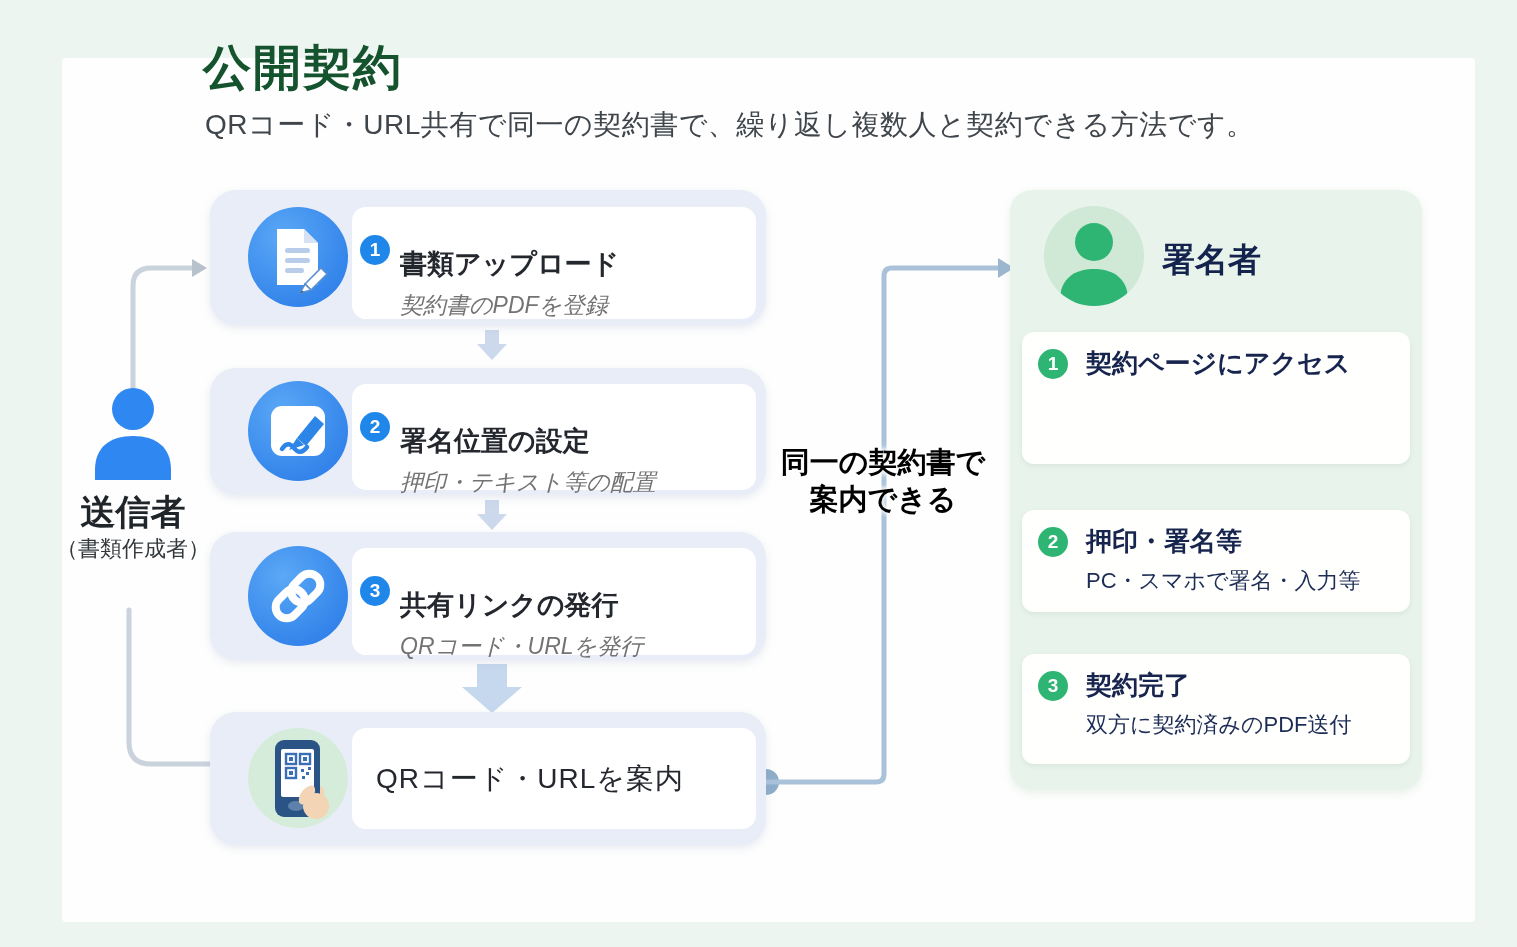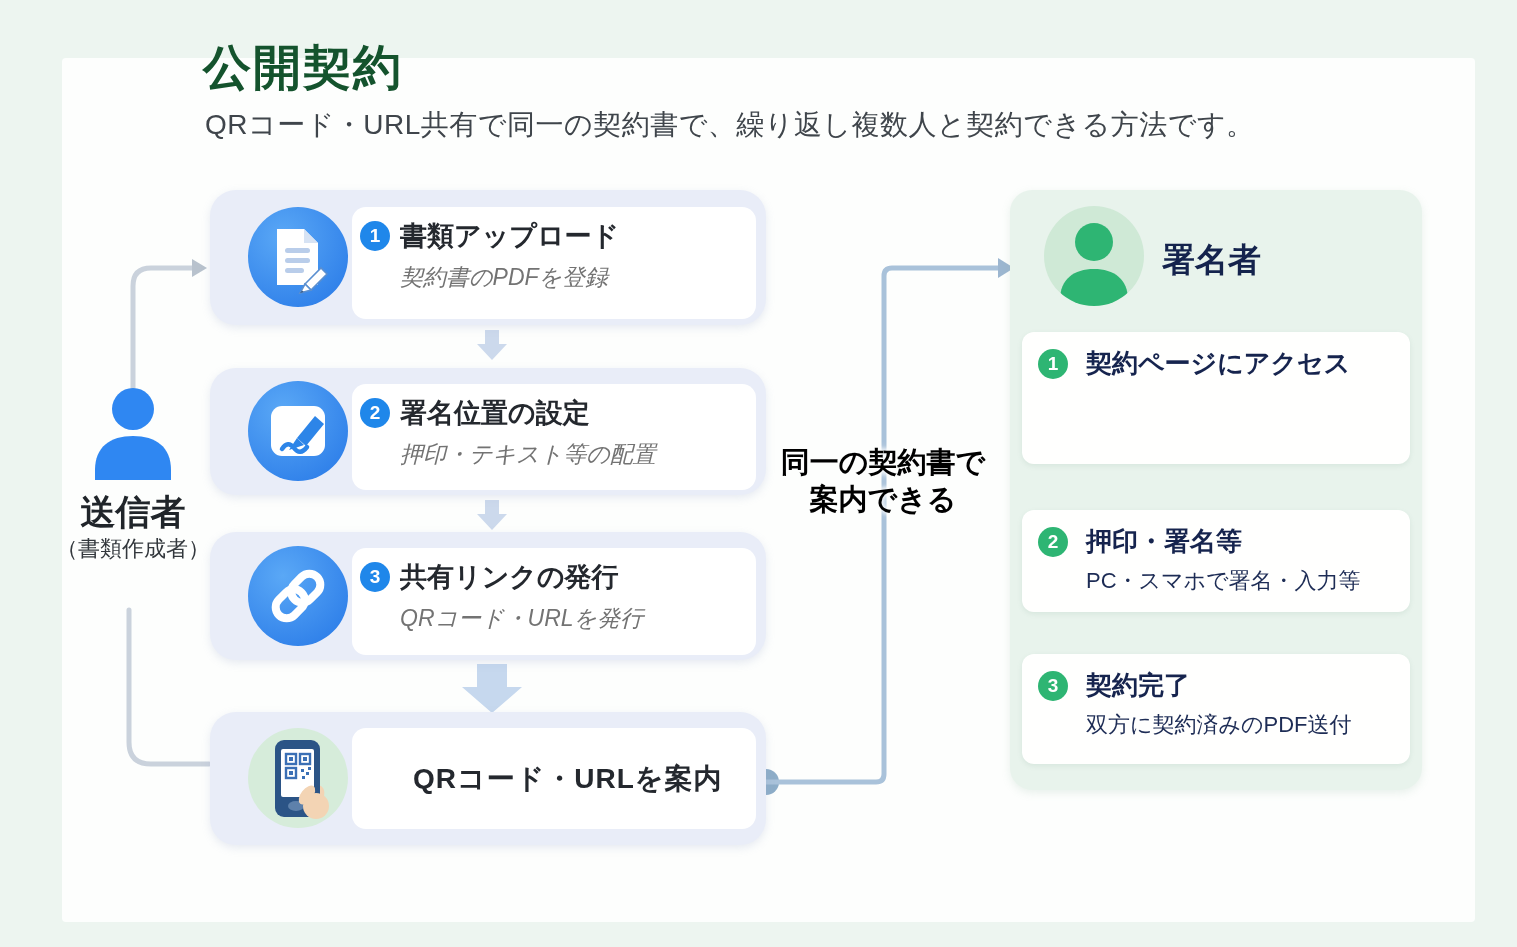--- a/index.html
+++ b/index.html
@@ -31,23 +31,23 @@
   .lcard{position:absolute;left:352px;width:404px;background:#ffffff;border-radius:14px;}
   .lcard1{top:207px;height:101px;padding-top:11px;}
   .lcard2{top:384px;height:95px;padding-top:11px;}
   .lcard3{top:548px;height:96px;padding-top:11px;}
   .lcardq{top:728px;height:101px;display:flex;align-items:center;}
   .trow{display:flex;align-items:center;gap:10px;padding-left:8px;}
   .badge{width:30px;height:30px;border-radius:50%;color:#fff;font-size:19px;font-weight:700;
          display:flex;align-items:center;justify-content:center;flex:0 0 30px;}
   .badge.blue{background:#1f87ea;}
   .badge.green{background:#2eb573;}
-  .ltitle{font-size:27px;font-weight:800;color:#24282e;}
+  .ltitle{font-size:27px;font-weight:800;color:#24282e;margin-top:28px;}
   .ldesc{font-size:23px;color:#737373;margin:8px 0 0 48px;font-style:italic;}
-  .qtitle{font-size:28px;font-weight:700;color:#24282e;padding-left:36px;letter-spacing:1px;margin-left:25px;}
+  .qtitle{font-size:28px;font-weight:400;color:#24282e;padding-left:24px;letter-spacing:1px;}
 
   
   .note{left:763px;top:444px;width:240px;text-align:center;font-size:29px;font-weight:800;
         color:#000000;line-height:37px;z-index:3;
         text-shadow:0 0 5px #fff,0 0 5px #fff,0 0 8px #fff;}
 
   
   .signer-panel{left:1010px;top:190px;width:412px;height:600px;background:#e8f3ec;border-radius:22px;
         box-shadow:0 3px 8px rgba(140,180,155,.18);}
   .signer-avatar{left:1044px;top:206px;width:100px;height:100px;border-radius:50%;background:#cfe9d6;overflow:hidden;}

